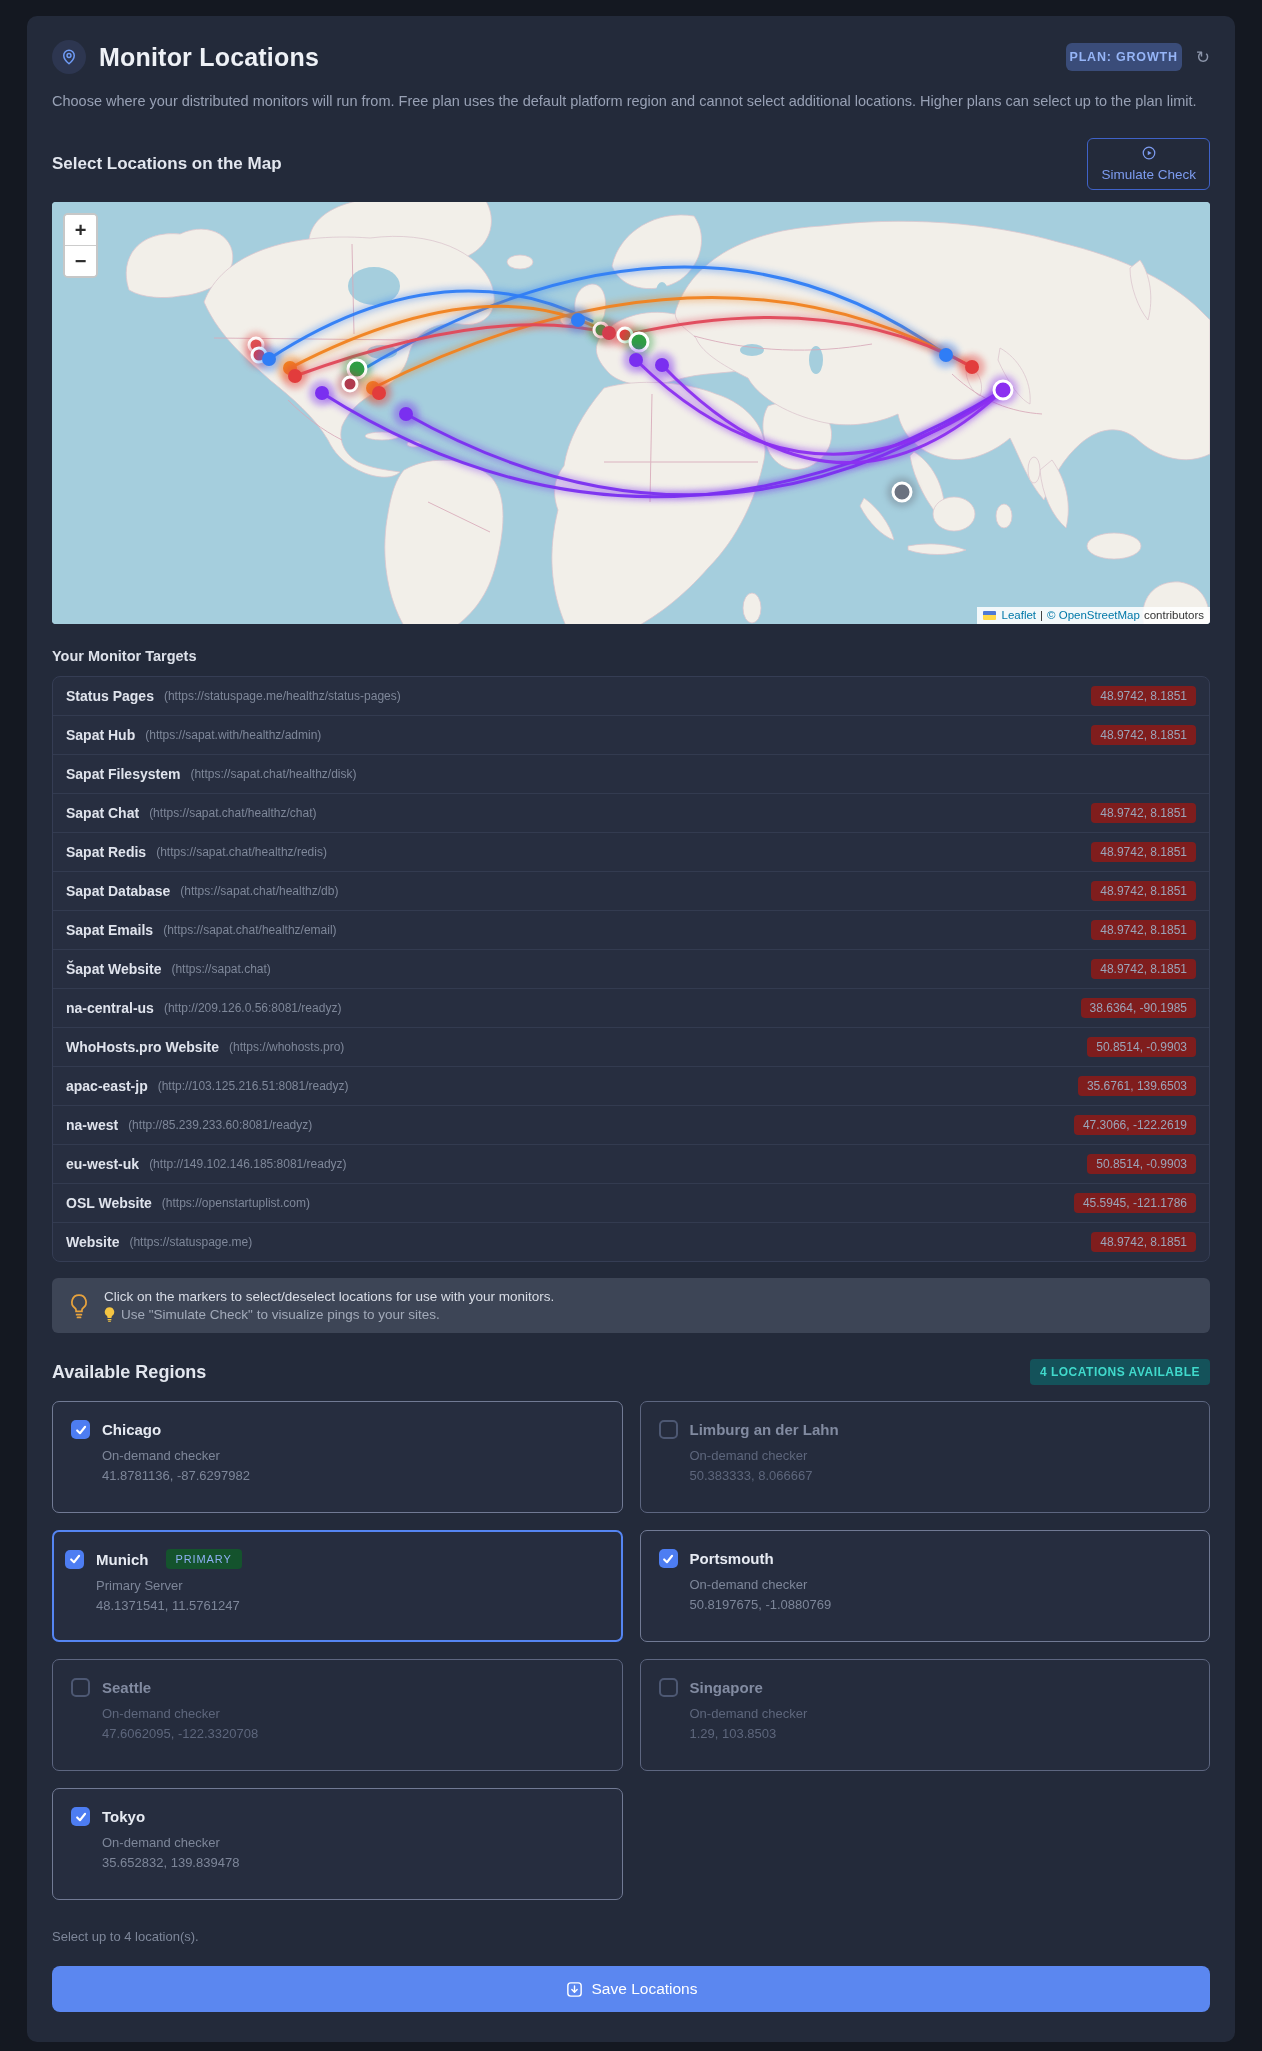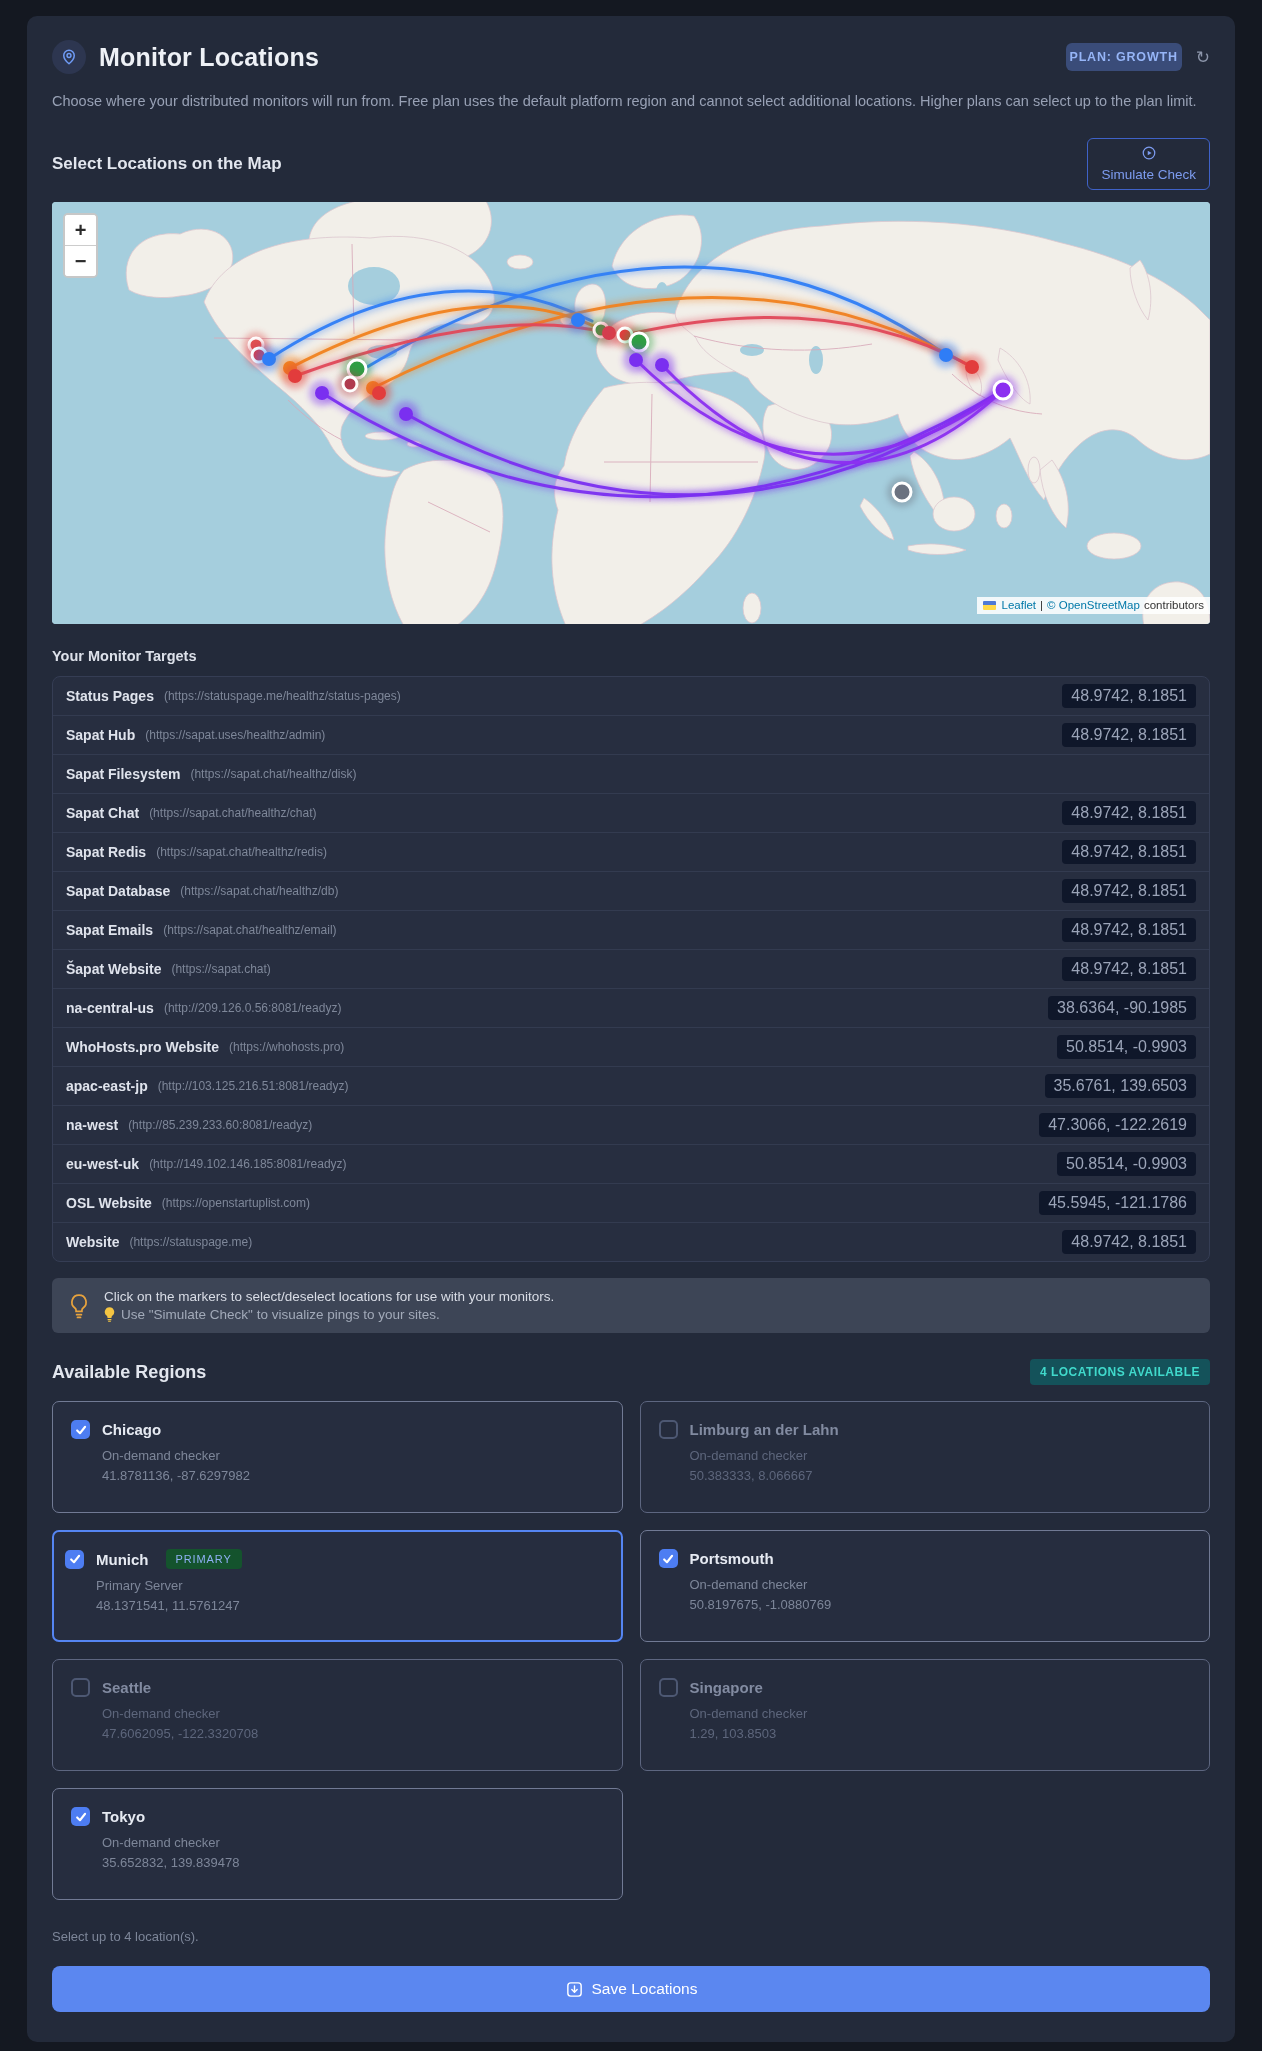--- a/index.html
+++ b/index.html
@@ -17,33 +17,33 @@
   
   .section-row{display:flex;align-items:center;justify-content:space-between;margin-top:26px;gap:44px;}
   h2{font-size:17px;font-weight:700;color:#e2e6ee;margin:0;}
   .simulate-btn{display:flex;align-items:center;gap:7px;border:1px solid #3f62c8;color:#7d9cf0;background:transparent;font-size:13.5px;padding:7px 13px;border-radius:6px;cursor:pointer;font-family:inherit;flex-direction:column;}
   
   .map-wrap{position:relative;margin-top:12px;border-radius:4px;overflow:hidden;height:422px;background:#a5cedd;}
   .map-svg{display:block;width:100%;height:100%;}
   .zoom-ctl{position:absolute;top:11px;left:11px;width:31px;border:2px solid rgba(0,0,0,.22);border-radius:5px;overflow:hidden;background:#fff;z-index:5;}
   .zoom-btn{width:100%;height:30px;background:#fff;color:#2b2b2b;font-size:20px;font-weight:700;display:flex;align-items:center;justify-content:center;cursor:pointer;user-select:none;}
   .zoom-btn + .zoom-btn{border-top:1px solid #ccc;}
-  .attribution{position:absolute;right:0;bottom:10px;background:rgba(255,255,255,.85);font-size:11.5px;color:#333;padding:2px 6px 3px;display:flex;gap:4px;align-items:center;z-index:5;}
+  .attribution{position:absolute;right:0;bottom:0;background:rgba(255,255,255,.85);font-size:11.5px;color:#333;padding:2px 6px 3px;display:flex;gap:4px;align-items:center;z-index:5;}
   .attribution a{color:#0078a8;text-decoration:none;}
   .flag{width:13px;height:9px;display:inline-flex;flex-direction:column;margin-right:2px;border-radius:1px;overflow:hidden;}
   .flag span{flex:1;display:block;}
   
   .targets-heading{margin-top:24px;}
   h3{font-size:14.5px;color:#dde1ea;font-weight:700;margin:0;}
   .targets-list{margin-top:12px;border:1px solid #353d54;border-radius:8px;overflow:hidden;background:#272e40;}
   .target-row{display:flex;align-items:center;height:38px;padding:0 13px;border-top:1px solid #333b50;}
   .target-row:first-child{border-top:none;}
   .t-name{font-size:14px;font-weight:700;color:#dfe3ec;white-space:nowrap;}
   .t-url{font-size:12px;color:#7e8799;margin-left:10px;flex:1;white-space:nowrap;overflow:hidden;}
-  .t-coords{font-size:16px;color:#9ba4b8;background:#0f172a;padding:3px 9px;border-radius:4px;white-space:nowrap;margin-left:11px;}
+  .t-coords{font-size:12px;color:#9ba4b8;background:#7f1d1d;padding:3px 9px;border-radius:4px;white-space:nowrap;margin-left:11px;}
   
   .tip{margin-top:16px;background:#3d4556;border-radius:6px;padding:11px 16px;display:flex;gap:14px;align-items:center;}
   .tip-lines{display:flex;flex-direction:column;gap:3px;}
   .tip-l1{font-size:13.5px;color:#d9dde6;}
   .tip-l2{font-size:13.5px;color:#a2aab9;display:flex;align-items:center;gap:6px;}
   .avail-badge{background:#14525a;color:#40d9cb;font-size:12px;font-weight:700;letter-spacing:.5px;padding:6px 10px;border-radius:4px;}
   
   .region-grid{display:grid;grid-template-columns:1fr 1fr;gap:17px;margin-top:16px;}
   .region-card{background:#262d3f;border:1px solid #717a94;border-radius:7px;padding:18px 18px;min-height:112px;box-sizing:border-box;cursor:pointer;}
   .region-card.dim{border-color:#5d6680;background:#252c3d;}
@@ -243,21 +243,21 @@
   </div>
   <div class="targets-list" id="targets-list">
     <div class="target-row">
       <span class="t-name">Status Pages</span>
       <span class="t-url">(https://statuspage.me/healthz/status-pages)</span>
       <span class="t-coords">48.9742, 8.1851</span>
     </div>
 
     <div class="target-row">
       <span class="t-name">Sapat Hub</span>
-      <span class="t-url">(https://sapat.uses/healthz/admin)</span>
+      <span class="t-url">(https://sapat.with/healthz/admin)</span>
       <span class="t-coords">48.9742, 8.1851</span>
     </div>
 
     <div class="target-row">
       <span class="t-name">Sapat Filesystem</span>
       <span class="t-url">(https://sapat.chat/healthz/disk)</span>
 
     </div>
 
     <div class="target-row">

